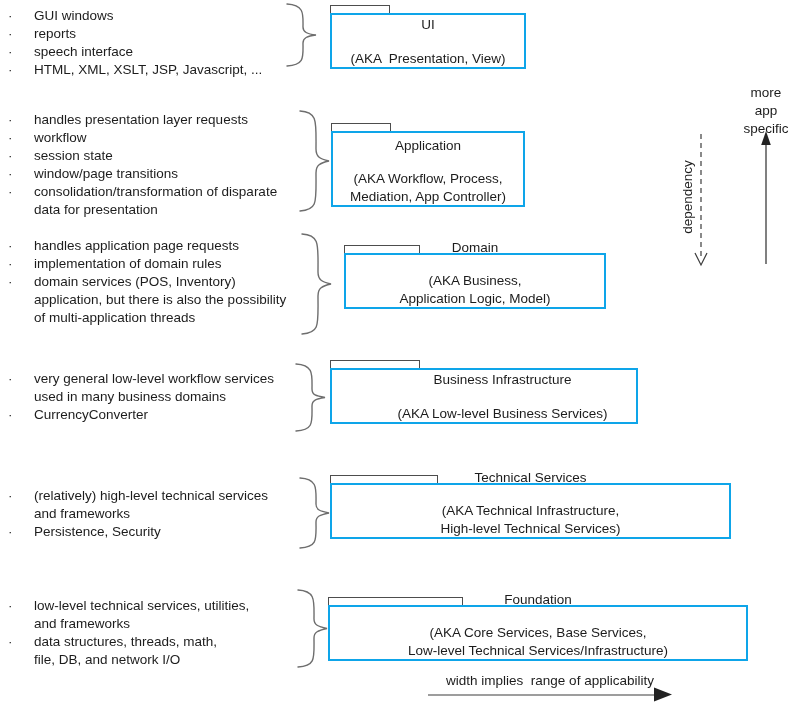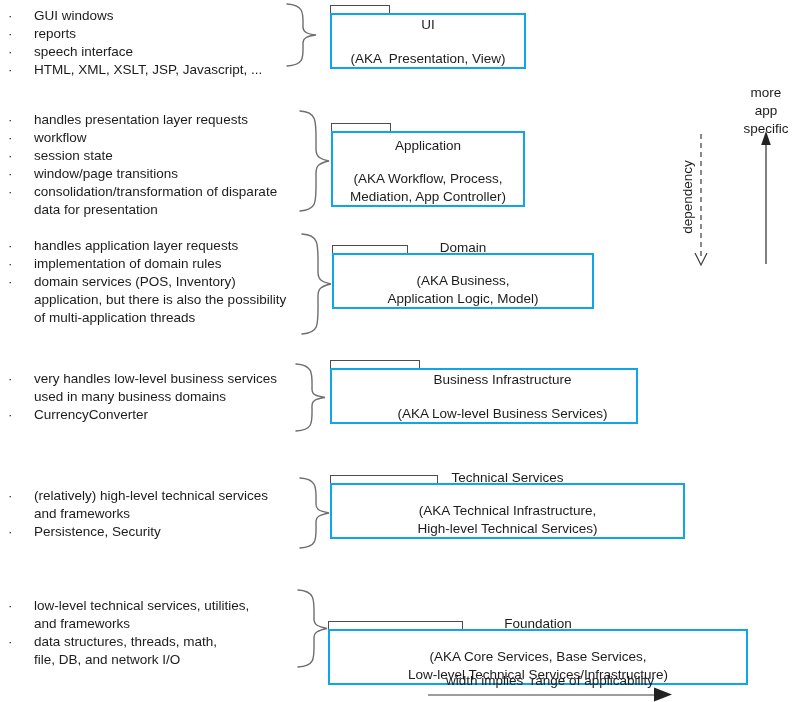--- a/index.html
+++ b/index.html
@@ -78,21 +78,21 @@
     </div>
   <div class="line">
       <span class="bullet"></span>
       <span class="txt">data for presentation</span>
     </div>
 </div>
 
 <div class="section" style="top:237px;">
   <div class="line">
       <span class="bullet">·</span>
-      <span class="txt">handles application layer requests</span>
+      <span class="txt">handles application page requests</span>
     </div>
   <div class="line">
       <span class="bullet">·</span>
       <span class="txt">implementation of domain rules</span>
     </div>
   <div class="line">
       <span class="bullet">·</span>
       <span class="txt">domain services (POS, Inventory)</span>
     </div>
   <div class="line">
@@ -101,21 +101,21 @@
     </div>
   <div class="line">
       <span class="bullet"></span>
       <span class="txt">of multi-application threads</span>
     </div>
 </div>
 
 <div class="section" style="top:370px;">
   <div class="line">
       <span class="bullet">·</span>
-      <span class="txt">very handles low-level business services</span>
+      <span class="txt">very general low-level workflow services</span>
     </div>
   <div class="line">
       <span class="bullet"></span>
       <span class="txt">used in many business domains</span>
     </div>
   <div class="line">
       <span class="bullet">·</span>
       <span class="txt">CurrencyConverter</span>
     </div>
 </div>
@@ -183,47 +183,47 @@
 
 <div class="package" style="left:331px;top:123px;width:194px;height:68px;">
   <div class="pkg-tab" style="width:60px;"></div>
   <div class="pkg-body" style="width:194px;height:76px;">
     <div class="pkg-title">Application</div>
     <div class="pkg-sub">(AKA Workflow, Process,
 Mediation, App Controller)</div>
   </div>
 </div>
 
-<div class="package" style="left:332px;top:245px;width:210px;height:64px;">
+<div class="package" style="left:344px;top:245px;width:210px;height:64px;">
   <div class="pkg-tab" style="width:76px;"></div>
   <div class="pkg-body" style="width:262px;height:56px;">
     <div class="pkg-title">Domain</div>
     <div class="pkg-sub">(AKA Business,
 Application Logic, Model)</div>
   </div>
 </div>
 
 <div class="package" style="left:330px;top:360px;width:308px;height:64px;">
   <div class="pkg-tab" style="width:90px;"></div>
   <div class="pkg-body" style="width:308px;height:56px;padding-left:37px;">
     <div class="pkg-title">Business Infrastructure</div>
     <div class="pkg-sub">(AKA Low-level Business Services)</div>
   </div>
 </div>
 
 <div class="package" style="left:330px;top:475px;width:369px;height:64px;">
   <div class="pkg-tab" style="width:108px;"></div>
-  <div class="pkg-body" style="width:355px;height:56px;">
+  <div class="pkg-body" style="width:401px;height:56px;">
     <div class="pkg-title">Technical Services</div>
     <div class="pkg-sub">(AKA Technical Infrastructure,
 High-level Technical Services)</div>
   </div>
 </div>
 
-<div class="package" style="left:328px;top:621px;width:368px;height:64px;">
+<div class="package" style="left:328px;top:597px;width:368px;height:64px;">
   <div class="pkg-tab" style="width:135px;"></div>
   <div class="pkg-body" style="width:420px;height:56px;">
     <div class="pkg-title">Foundation</div>
     <div class="pkg-sub">(AKA Core Services, Base Services,
 Low-level Technical Services/Infrastructure)</div>
   </div>
 </div>
 
 <div class="note" style="left:734px;top:84px;width:64px;">more
 app

